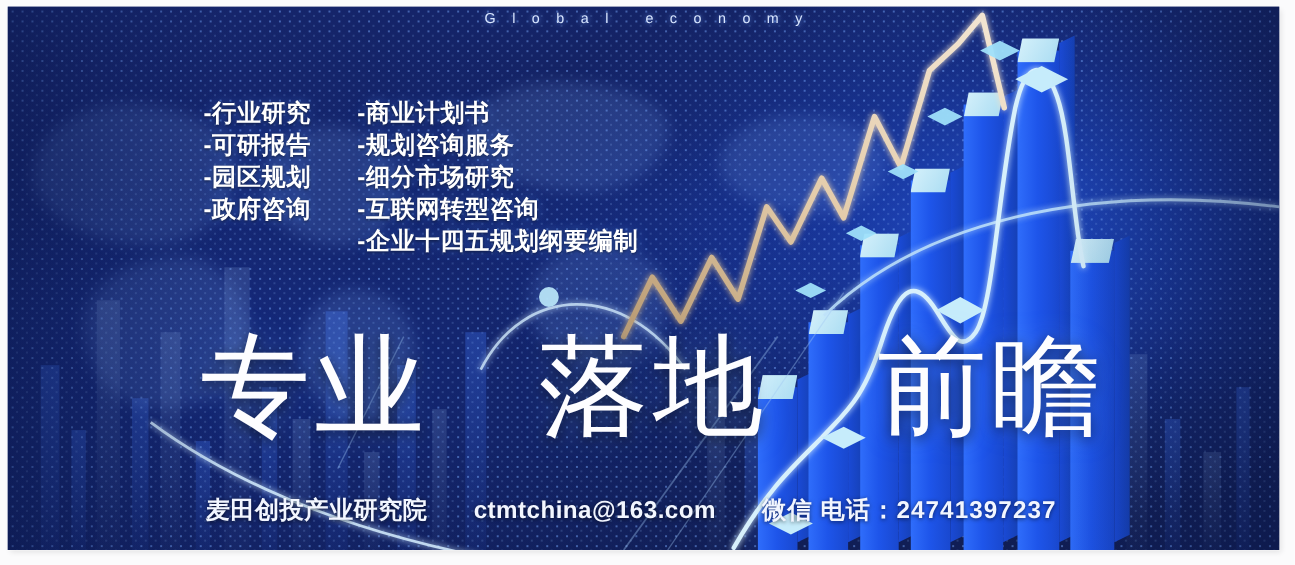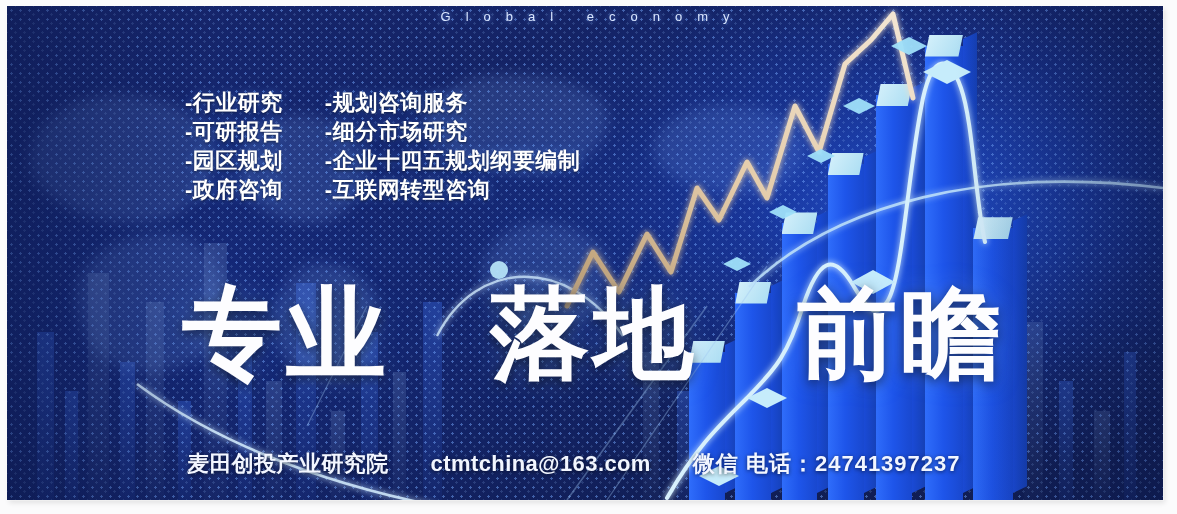--- a/index.html
+++ b/index.html
@@ -67,22 +67,22 @@
   .lists{position:absolute;left:178px;top:82px;display:flex;gap:42px;}
   .col-list{display:flex;flex-direction:column;}
   .li{
     color:#ffffff;font-size:22px;font-weight:700;line-height:29px;
     letter-spacing:.5px;white-space:nowrap;
     text-shadow:0 1px 3px rgba(0,0,0,.55),0 0 10px rgba(90,150,255,.45);
   }
 
   
   .headline{
-    position:absolute;left:175px;top:275px;
-    color:#fdfdff;font-size:100px;font-weight:700;line-height:104px;
+    position:absolute;left:175px;top:293px;
+    color:#fdfdff;font-size:100px;font-weight:400;line-height:104px;
     letter-spacing:4px;white-space:nowrap;
     text-shadow:0 3px 12px rgba(0,0,0,.55),0 0 26px rgba(120,175,255,.35);
   }
   .headline .sp{display:inline-block;width:36px;}
 
   
   .footer{
     position:absolute;left:180px;top:443px;
     display:flex;align-items:center;gap:42px;white-space:nowrap;
   }
@@ -260,24 +260,25 @@
     <div class="header">Global economy</div>
 
     <div class="lists">
       <div class="col-list">
         <div class="li">-行业研究</div>
         <div class="li">-可研报告</div>
         <div class="li">-园区规划</div>
         <div class="li">-政府咨询</div>
       </div>
       <div class="col-list">
+        <div class="li">-商业计划书</div>
         <div class="li">-规划咨询服务</div>
         <div class="li">-细分市场研究</div>
+        <div class="li">-互联网转型咨询</div>
         <div class="li">-企业十四五规划纲要编制</div>
-        <div class="li">-互联网转型咨询</div>
       </div>
     </div>
 
     <div class="headline">
       <span>专业</span>
       <span class="sp"></span>
       <span>落地</span>
       <span class="sp"></span>
       <span>前瞻</span>
     </div>

